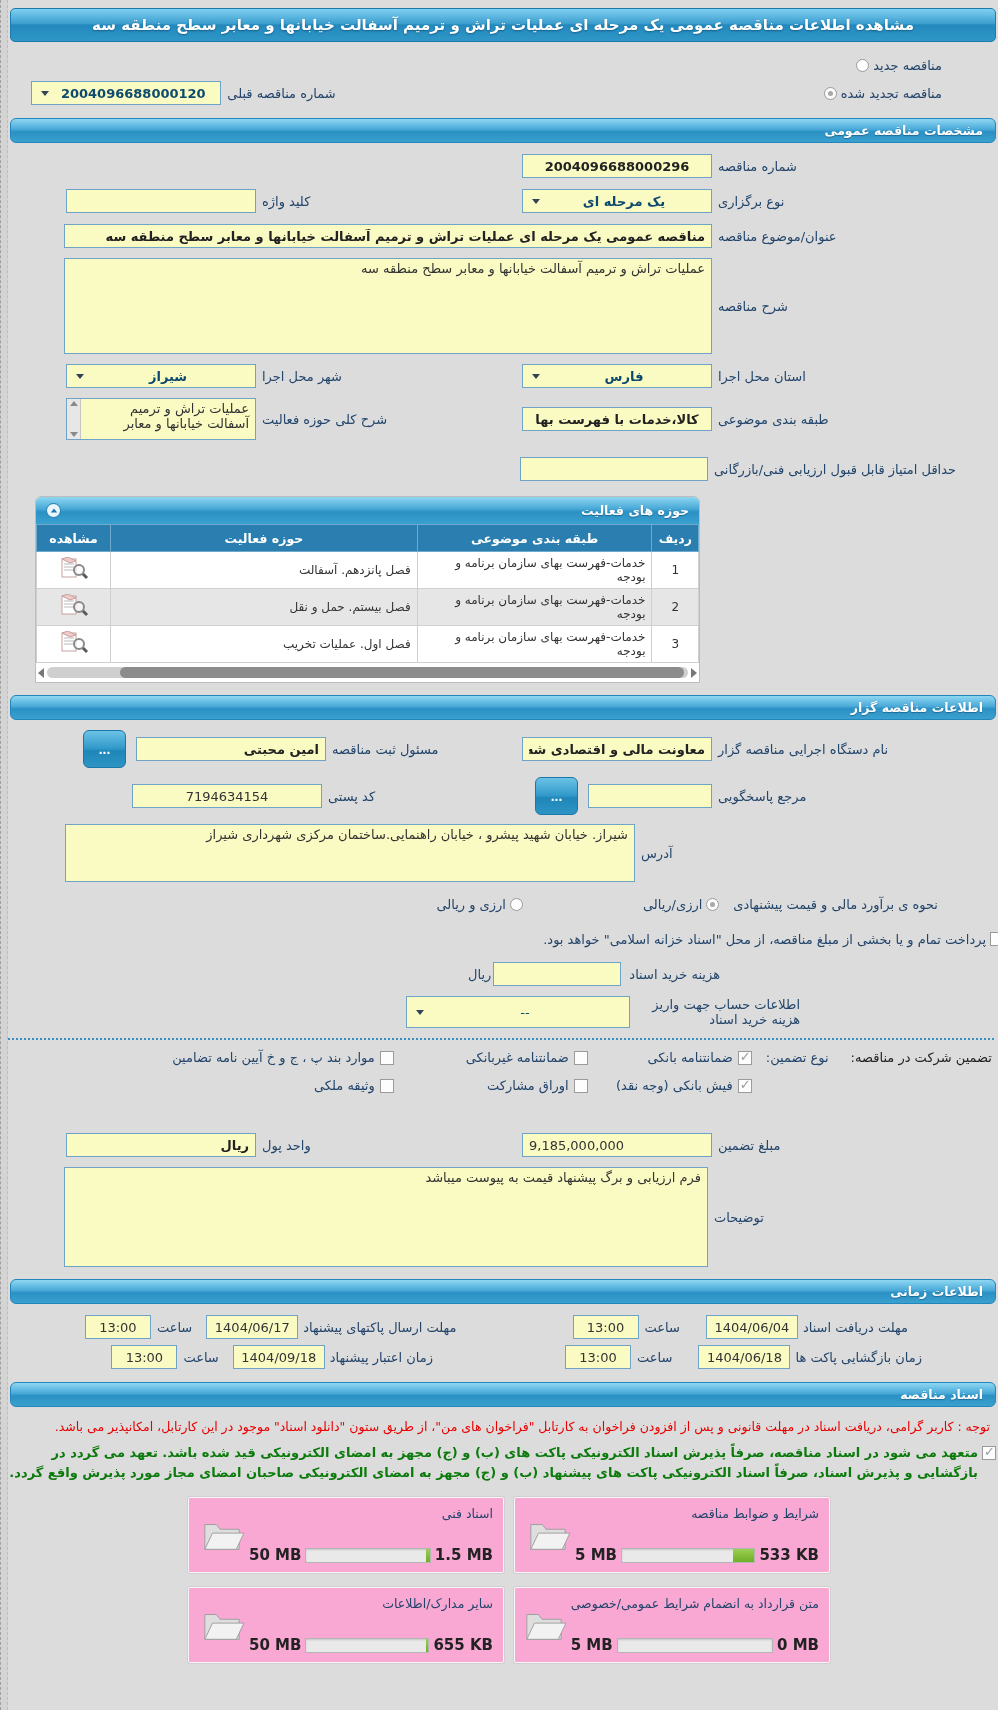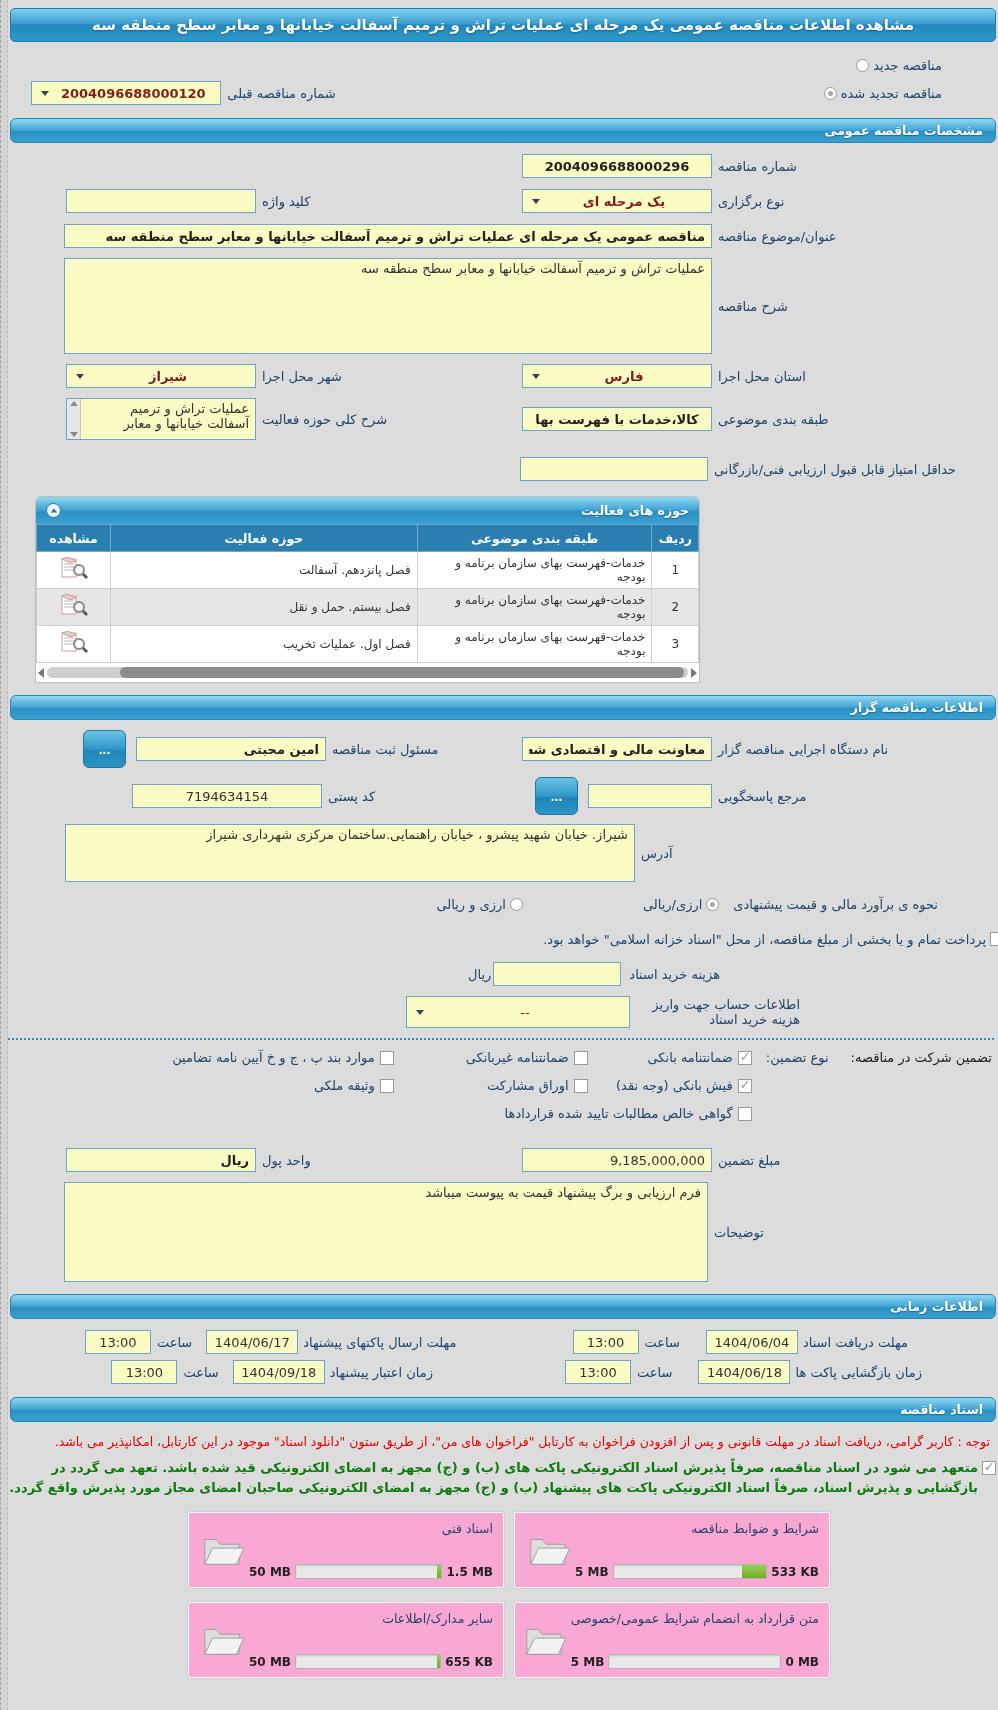--- a/index.html
+++ b/index.html
@@ -28,21 +28,21 @@
   .lbl  { color:#23456b; }
   .field, .sel, textarea.field-ta {
     background:#fafac3; border:1px solid #6fa3c8; height:24px; font-family:"DejaVu Sans",sans-serif;
     font-size:13px; color:#333; padding:2px 6px; direction:rtl; }
   .w190 { width:190px; flex:0 0 190px; }
   .wide { width:648px; flex:0 0 648px; }
   input.field { outline:none; }
   .bold { font-weight:bold; color:#222; }
   .center { text-align:center; }
   .sel { display:flex; align-items:center; justify-content:space-between; cursor:pointer; }
-  .sel .val { flex:1; text-align:center; font-weight:bold; color:#7f1d1d; overflow:hidden; white-space:nowrap; }
+  .sel .val { flex:1; text-align:center; font-weight:bold; color:#0c4a6e; overflow:hidden; white-space:nowrap; }
   .arrow { width:0; height:0; border-left:4px solid transparent; border-right:4px solid transparent;
            border-top:5px solid #345; margin:0 3px; }
   textarea.field-ta { resize:none; overflow:hidden; }
   .ta-wrap { position:relative; display:flex; }
   .mini-scroll { position:absolute; left:1px; top:1px; bottom:1px; width:14px; background:#e7e7e7;
      border-right:1px solid #c6c6c6; display:flex; flex-direction:column; justify-content:space-between;
      align-items:center; padding:2px 0; }
   .tri-up { width:0;height:0;border-left:4px solid transparent;border-right:4px solid transparent;border-bottom:5px solid #8a8a8a; }
   .tri-down { width:0;height:0;border-left:4px solid transparent;border-right:4px solid transparent;border-top:5px solid #8a8a8a; }
 
@@ -106,21 +106,21 @@
   .notice-green-row { display:flex; margin:6px 2px 4px 8px; }
   .notice-green { color:#0c7a0c; font-weight:bold; font-size:13px; line-height:1.55; text-align:right; margin-right:4px; }
 
   
   .files { display:grid; grid-template-columns:316px 316px; gap:14px 10px; margin:14px 168px 0 187px; }
   .fcard { background:#f9a8d4; border:1px solid #f7f7f7; box-shadow:0 0 0 1px #d0d0d0; border-radius:2px;
            height:76px; padding:8px 10px 8px 6px; display:flex; }
   .fcard .fc-body { flex:1; display:flex; flex-direction:column; justify-content:space-between; }
   .fc-title { color:#23456b; font-size:12.5px; white-space:nowrap; overflow:hidden; }
   .fc-prog { display:flex; align-items:center; }
-  .fc-size, .fc-max { font-size:12px; color:#222; font-weight:bold; white-space:nowrap; }
+  .fc-size, .fc-max { font-size:15px; color:#222; font-weight:bold; white-space:nowrap; }
   .pbar { flex:1; height:15px; background:#e9e9e9; border:1px solid #b5b5b5; margin:0 4px; position:relative;
           box-shadow:inset 0 1px 2px rgba(0,0,0,.15); }
   .pfill { position:absolute; right:0; top:0; bottom:0; background:linear-gradient(to bottom,#9ccf52,#6faf27); }
   .folder { flex:0 0 54px; display:flex; align-items:center; justify-content:center; }
 
   .nowrap { white-space:nowrap; }
   .flex { display:flex; align-items:center; }
 </style>
 </head>
 <body>
@@ -351,30 +351,26 @@
       <div class="flex" style="margin-bottom:13px;">
         <span class="cb checked">
             <span class="tick">✓</span>
           </span>
         <span class="lbl nowrap" style="margin:0 5px; width:140px;">فیش بانکی (وجه نقد)</span>
         <span class="cb"></span>
         <span class="lbl nowrap" style="margin:0 5px; width:170px;">اوراق مشارکت</span>
         <span class="cb"></span>
         <span class="lbl nowrap" style="margin:0 5px;">وثیقه ملکی</span>
       </div>
-      <div class="flex">
-        <span class="cb"></span>
-        <span class="lbl nowrap" style="margin:0 5px;">گواهی خالص مطالبات تایید شده قراردادها</span>
-      </div>
     </div>
   </div>
 
   <div class="frow" style="margin-top:26px;">
     <div class="lbl1"><span class="lbl">مبلغ تضمین</span></div>
-    <input class="field w190" style="text-align: right; direction: ltr;" readonly="" value="9,185,000,000">
+    <input class="field w190" style="text-align: left; direction: ltr;" readonly="" value="9,185,000,000">
     <div class="lbl2"><span class="lbl">واحد پول</span></div>
     <input class="field w190 bold" readonly="" value="ریال" style="">
   </div>
 
   <div class="frow">
     <div class="lbl1" style="flex-basis:282px;width:282px;"><span class="lbl">توضیحات</span></div>
     <textarea class="field-ta" style="width: 644px; height: 100px;" rows="5">فرم ارزیابی و برگ پیشنهاد قیمت به پیوست میباشد</textarea>
   </div>
 
   <div class="secbar">اطلاعات زمانی</div>

